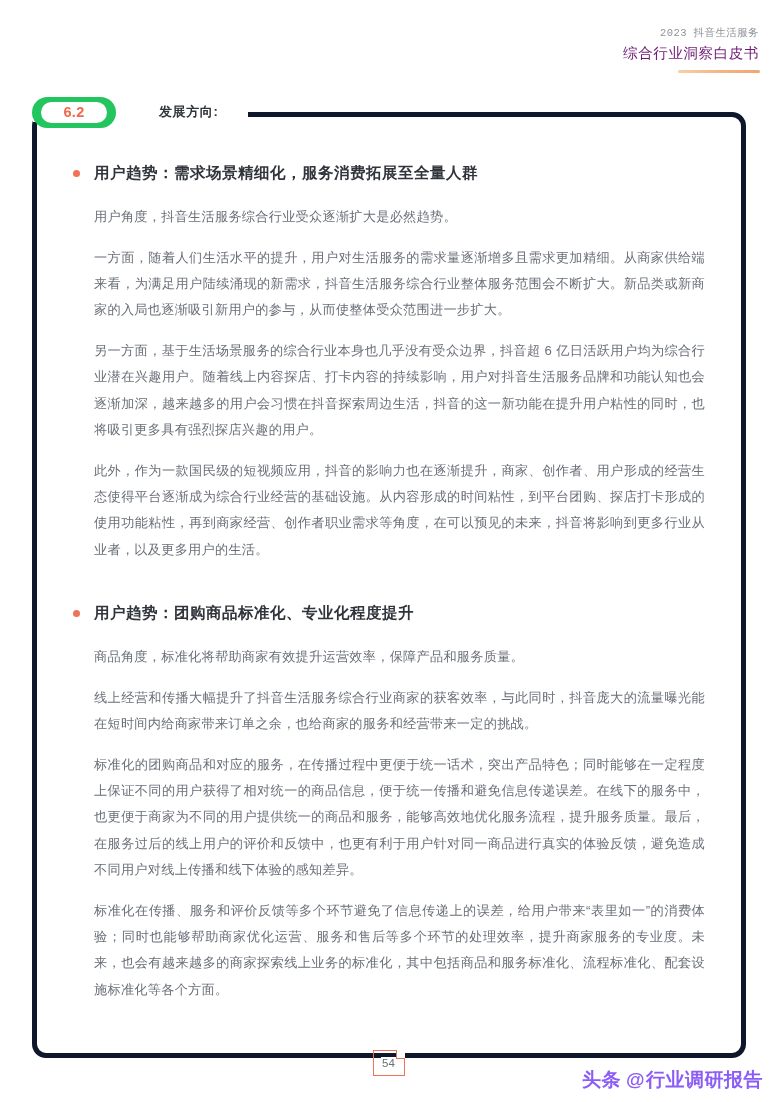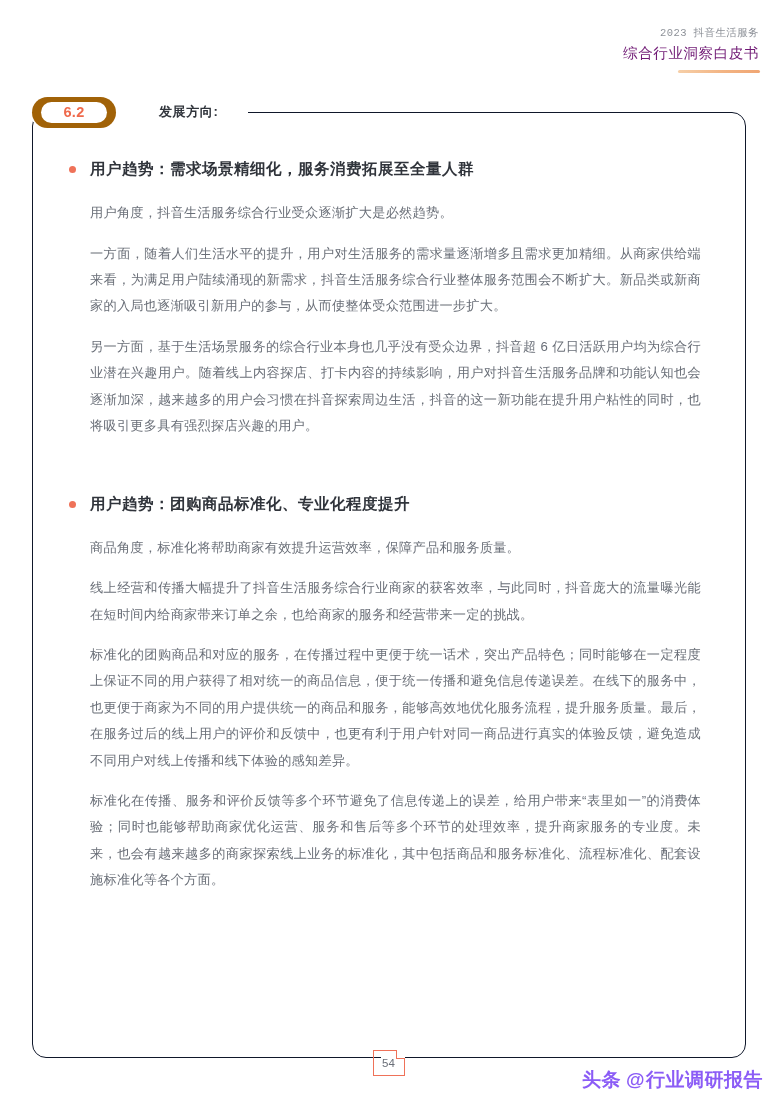--- a/index.html
+++ b/index.html
@@ -54,21 +54,21 @@
     top: 96px;
     left: 32px;
     height: 32px;
     display: flex;
     align-items: center;
   }
   .section-pill {
     width: 84px;
     height: 31px;
     border-radius: 16px;
-    background: #a16207;
+    background: #22c55e;
     display: flex;
     align-items: center;
     justify-content: center;
     box-sizing: border-box;
   }
   .section-pill-inner {
     width: 66px;
     height: 21px;
     border-radius: 11px;
     background: #ffffff;
@@ -90,21 +90,21 @@
   }
 
   
   .content-card {
     position: absolute;
     left: 32px;
     top: 112px;
     width: 714px;
     height: 946px;
     box-sizing: border-box;
-    border: 1px solid #0f172a;
+    border: 5px solid #0f172a;
     border-radius: 14px;
     background: #ffffff;
   }
   
   .card-notch {
     position: absolute;
     left: 33px;
     top: 104px;
     width: 215px;
     height: 18px;
@@ -232,20 +232,21 @@
   <div class="card-body">
 
     <div class="bullet-head">用户趋势：需求场景精细化，服务消费拓展至全量人群</div>
     <div class="gap-head"></div>
     <p class="para">用户角度，抖音生活服务综合行业受众逐渐扩大是必然趋势。</p>
     <div class="gap-sm"></div>
     <p class="para">一方面，随着人们生活水平的提升，用户对生活服务的需求量逐渐增多且需求更加精细。从商家供给端来看，为满足用户陆续涌现的新需求，抖音生活服务综合行业整体服务范围会不断扩大。新品类或新商家的入局也逐渐吸引新用户的参与，从而使整体受众范围进一步扩大。</p>
     <div class="gap-sm"></div>
     <p class="para">另一方面，基于生活场景服务的综合行业本身也几乎没有受众边界，抖音超 6 亿日活跃用户均为综合行业潜在兴趣用户。随着线上内容探店、打卡内容的持续影响，用户对抖音生活服务品牌和功能认知也会逐渐加深，越来越多的用户会习惯在抖音探索周边生活，抖音的这一新功能在提升用户粘性的同时，也将吸引更多具有强烈探店兴趣的用户。</p>
     <div class="gap-sm"></div>
+    <p class="para">此外，作为一款国民级的短视频应用，抖音的影响力也在逐渐提升，商家、创作者、用户形成的经营生态使得平台逐渐成为综合行业经营的基础设施。从内容形成的时间粘性，到平台团购、探店打卡形成的使用功能粘性，再到商家经营、创作者职业需求等角度，在可以预见的未来，抖音将影响到更多行业从业者，以及更多用户的生活。</p>
 
     <div class="gap-lg"></div>
 
     <div class="bullet-head">用户趋势：团购商品标准化、专业化程度提升</div>
     <div class="gap-head"></div>
     <p class="para">商品角度，标准化将帮助商家有效提升运营效率，保障产品和服务质量。</p>
     <div class="gap-sm"></div>
     <p class="para">线上经营和传播大幅提升了抖音生活服务综合行业商家的获客效率，与此同时，抖音庞大的流量曝光能在短时间内给商家带来订单之余，也给商家的服务和经营带来一定的挑战。</p>
     <div class="gap-sm"></div>
     <p class="para">标准化的团购商品和对应的服务，在传播过程中更便于统一话术，突出产品特色；同时能够在一定程度上保证不同的用户获得了相对统一的商品信息，便于统一传播和避免信息传递误差。在线下的服务中，也更便于商家为不同的用户提供统一的商品和服务，能够高效地优化服务流程，提升服务质量。最后，在服务过后的线上用户的评价和反馈中，也更有利于用户针对同一商品进行真实的体验反馈，避免造成不同用户对线上传播和线下体验的感知差异。</p>

